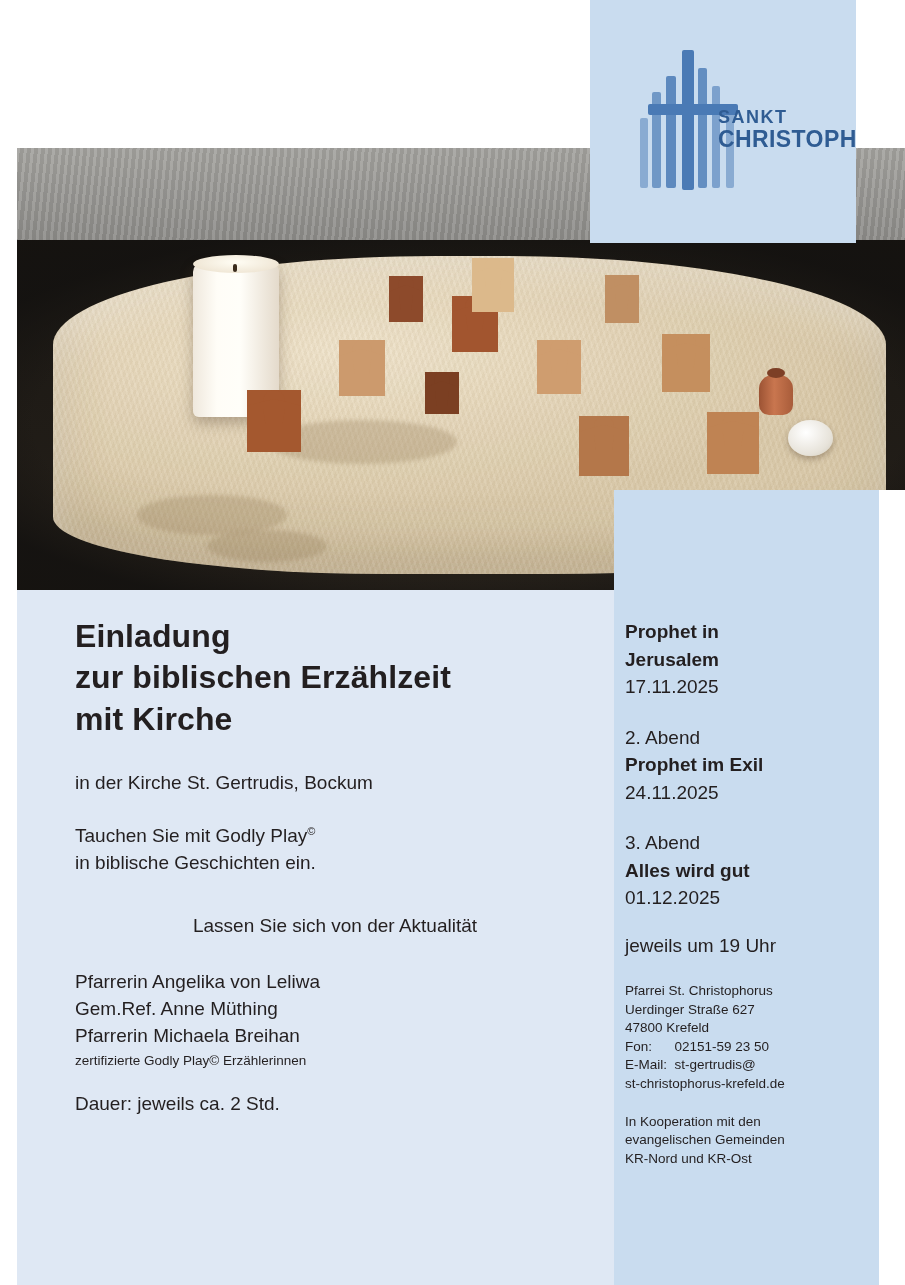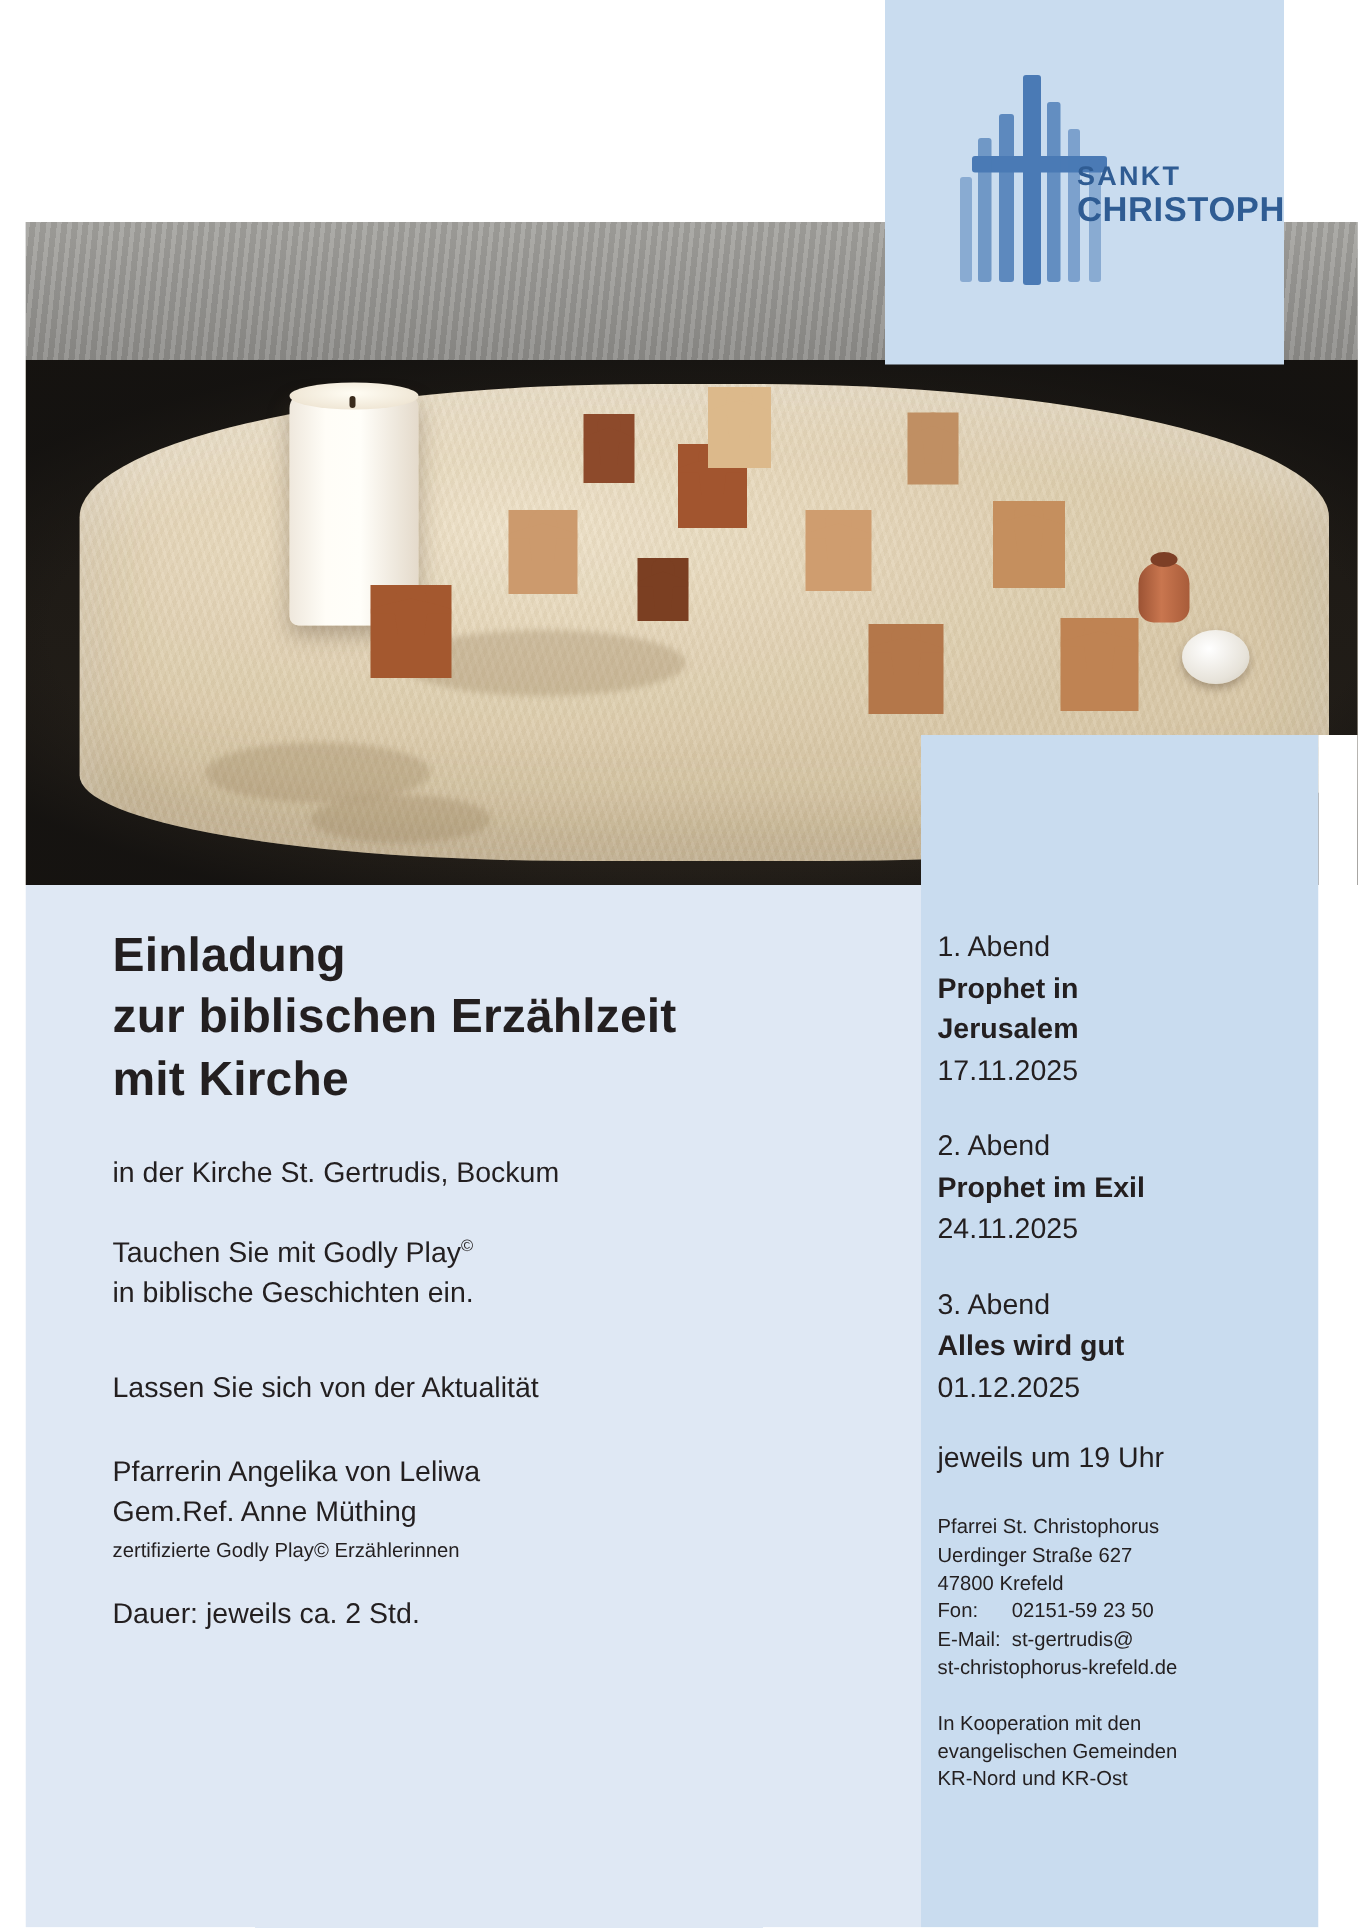--- a/index.html
+++ b/index.html
@@ -221,21 +221,21 @@
     color: #231f20;
     letter-spacing: 0.1px;
   }
   .para {
     font-size: 19px;
     line-height: 1.42;
     color: #231f20;
   }
   .p-kirche { margin-top: 30px; }
   .p-tauchen { margin-top: 26px; }
-  .p-lassen  { margin-top: 36px; }
+  .p-lassen  { margin-top: 36px; text-align: center; }
   .p-begleitung { margin-top: 40px; }
   .names { margin-top: 29px; font-size: 19px; line-height: 1.42; }
   .cert { margin-top: 2px; font-size: 13.5px; line-height: 1.3; }
   .dauer { margin-top: 24px; font-size: 19px; }
   sup.copy { font-size: 11px; vertical-align: super; }
 
   
   .right-content {
     position: absolute;
     left: 608px; top: 618px;
@@ -389,34 +389,34 @@
       </div>
 
       <div class="para p-lassen">
         <span>Lassen Sie sich von der Aktualität</span><br>
       </div>
 
 
       <div class="names">
         <div>Pfarrerin Angelika von Leliwa</div>
         <div>Gem.Ref. Anne Müthing</div>
+        <div>Pfarrerin Michaela Breihan</div>
       </div>
       <div class="cert">zertifizierte Godly Play© Erzählerinnen</div>
 
       <div class="dauer">Dauer:  jeweils ca. 2 Std.</div>
     </div>
   </div>
 
   <div class="right-panel"></div>
   <div class="far-right-white"></div>
 
   <div class="right-content">
 
     <div class="evening">
-      <div class="ev-num">1. Abend</div>
       <div class="ev-title">Prophet in</div>
       <div class="ev-title">Jerusalem</div>
       <div class="ev-date">17.11.2025</div>
     </div>
 
     <div class="evening">
       <div class="ev-num">2. Abend</div>
       <div class="ev-title">Prophet im Exil</div>
       <div class="ev-date">24.11.2025</div>
     </div>

